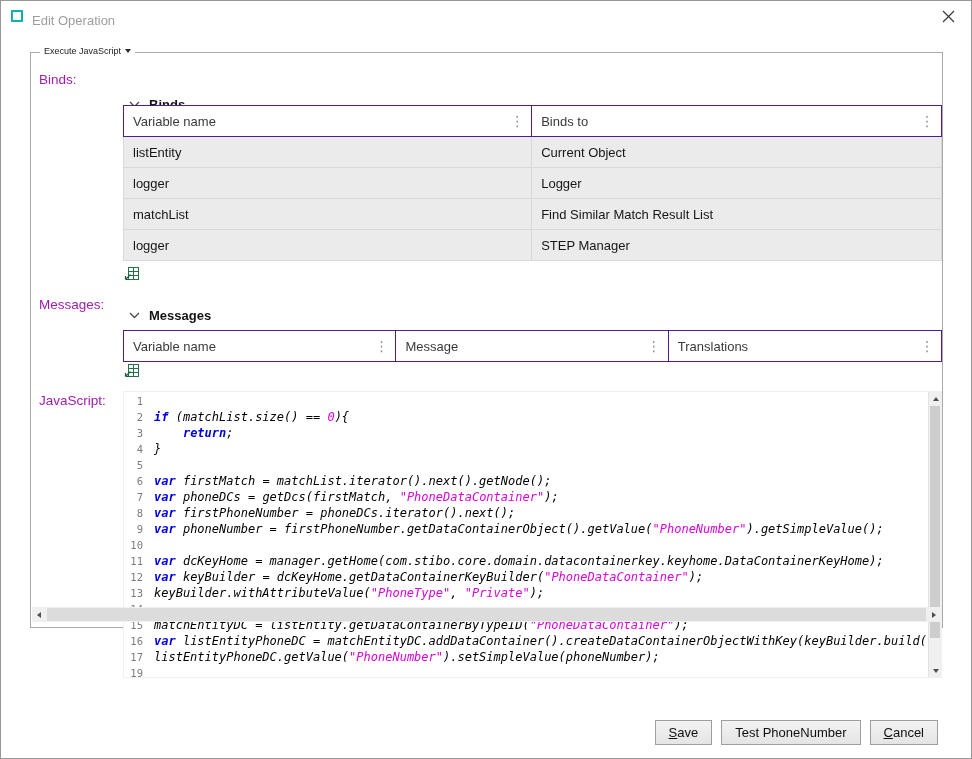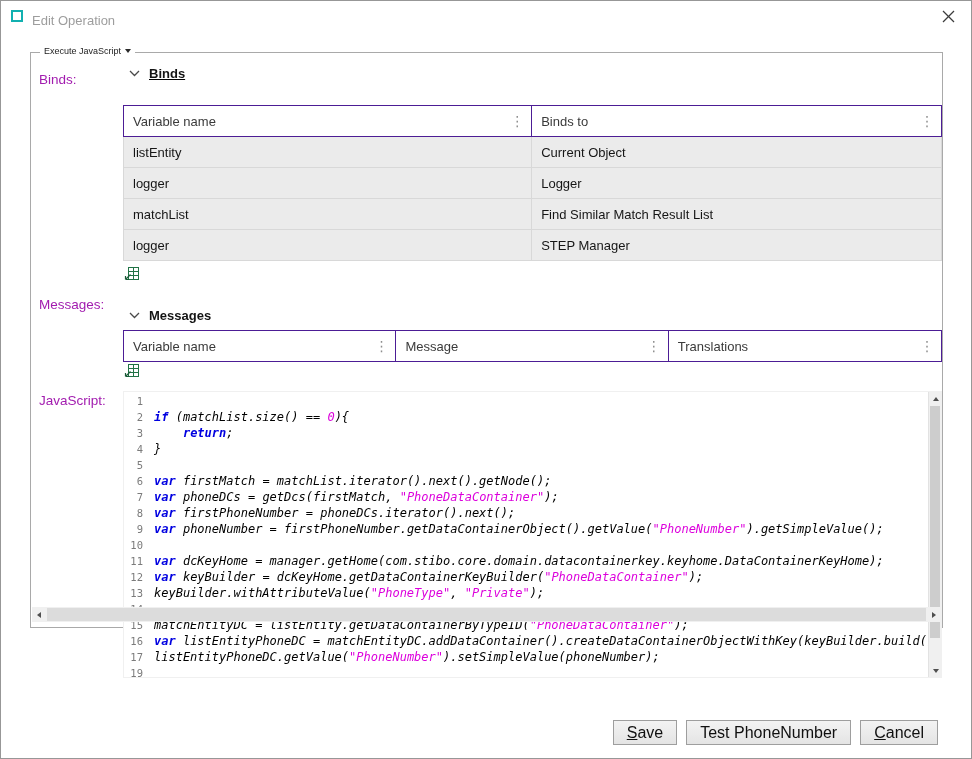--- a/index.html
+++ b/index.html
@@ -72,21 +72,21 @@
   .vthumb { position:absolute; left:1px; right:1px; top:14px; height:232px; background:#cdcdcd; cursor:pointer; }
 
   .hscroll { position:absolute; left:1px; right:1px; bottom:5px; height:15px; background:#f0f0f0; }
   .hsb-btn { position:absolute; top:0; width:14px; height:15px; background:#f0f0f0;
     display:flex; align-items:center; justify-content:center; cursor:pointer; }
   .hsb-btn.left { left:0; } .hsb-btn.right { right:0; }
   .hthumb { position:absolute; top:1px; bottom:1px; left:15px; right:15px; background:#dcdcdc; cursor:pointer; }
 
   
   .footer { position:absolute; top:719px; right:33px; display:flex; gap:9px; }
-  .btn { height:25px; padding:0 13px; font-size:16px; color:#101010;
+  .btn { height:25px; padding:0 13px; font-size:13px; color:#101010;
     background:linear-gradient(#f3f3f3,#e4e4e4); border:1px solid #9e9e9e; cursor:pointer; }
   .btn-label { display:block; }
   .mnemonic::first-letter { text-decoration:underline; }
 </style>
 </head>
 <body>
 
 <div class="window">
 
   <div class="titlebar">
@@ -101,21 +101,21 @@
   </div>
 
   <div class="groupbox">
     <div class="groupbox-label">
       <span>Execute JavaScript</span>
       <span class="caret-down"></span>
     </div>
 
     <div class="field-label" style="top:19px;">Binds:</div>
 
-    <div class="section-header" style="left:98px; top:10px;text-decoration:underline;">
+    <div class="section-header" style="left:98px; top:41px;text-decoration:underline;">
       <svg width="11" height="7" viewBox="0 0 11 7">
         <polyline points="1,1 5.5,5.5 10,1" fill="none" stroke="#4a4a4a" stroke-width="1.3"></polyline>
       </svg>
       <span class="section-title">Binds</span>
     </div>
 
     <div class="table-wrap" style="top:52px;">
       <table class="grid">
         <colgroup>
             <col style="width:49.9%">

